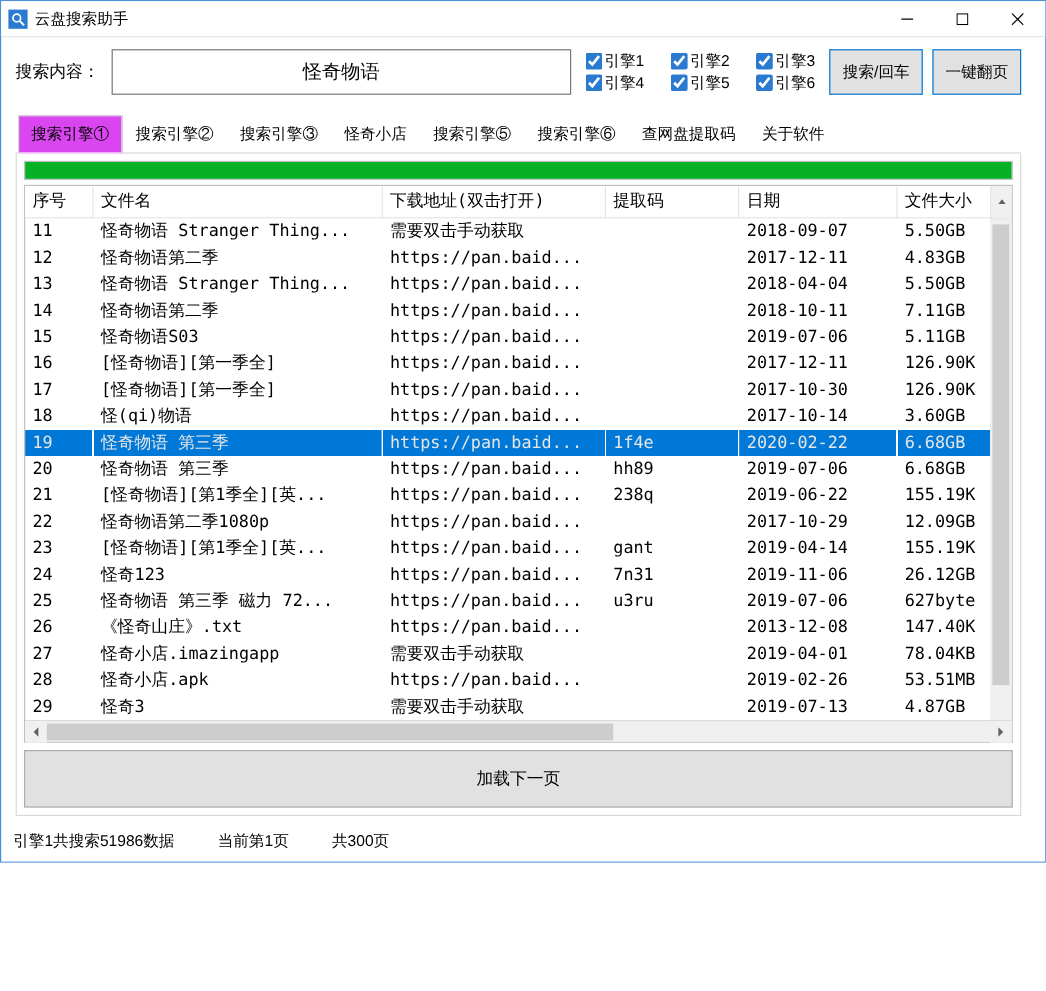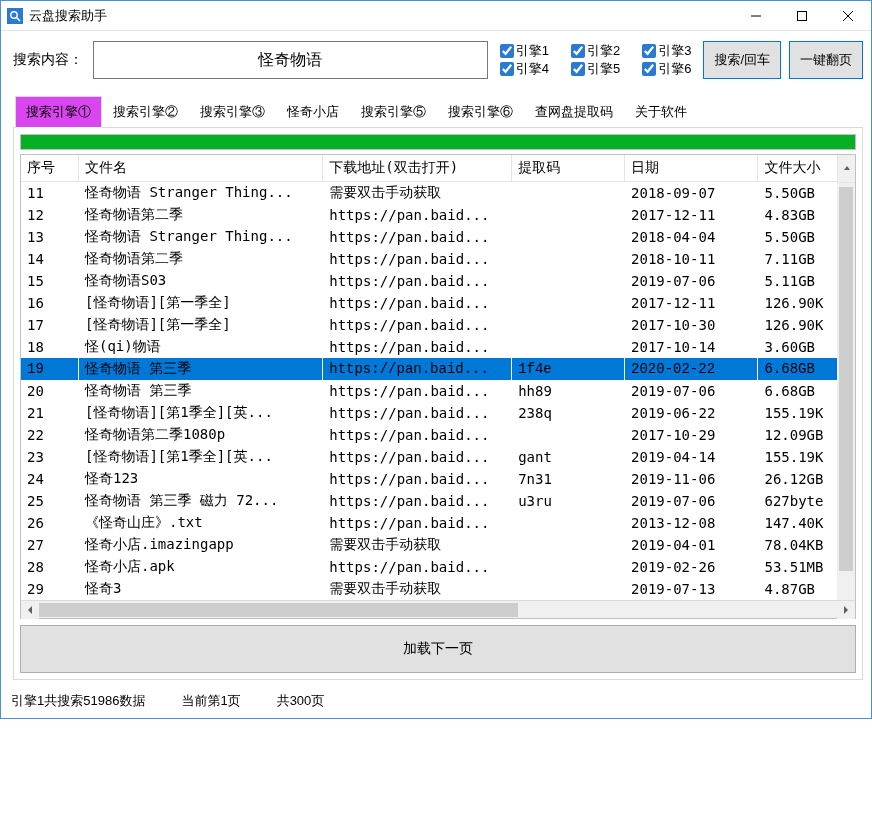--- a/index.html
+++ b/index.html
@@ -4,39 +4,39 @@
 <style>
 * { box-sizing: border-box; margin: 0; padding: 0; }
 body { font-family: "Microsoft YaHei", SimSun, sans-serif; font-size: 13px; background: #fff; color: #000; }
 .window { width: 872px; border: 1px solid #4a90d9; background: #fff; }
 .titlebar { display: flex; align-items: center; height: 30px; background: #fff; border-bottom: 1px solid #e5e5e5; }
 .titlebar-icon { width: 16px; height: 16px; background: #2a7ad1; margin: 0 6px 0 6px; display:flex; align-items:center; justify-content:center; }
 .titlebar-icon svg { width: 12px; height: 12px; }
 .titlebar-title { flex: 0 0 auto; font-size: 13px; }
 .titlebar-spacer { flex: 1; }
 .sysbtn { width: 46px; height: 30px; display: flex; align-items: center; justify-content: center; }
-.content-pad { padding: 10px 8px 6px 12px; }
+.content-pad { padding: 10px 20px 6px 12px; }
 .searchrow { display: flex; align-items: stretch; gap: 8px; }
 .searchlabel { display: flex; align-items: center; padding-right: 2px; font-size: 14px; }
 .searchinput { flex: 1; border: 1px solid #777; height: 38px; text-align: center; font-size: 16px; outline: none; }
 .engine-checks { display: grid; grid-template-columns: repeat(3, auto); grid-template-rows: repeat(2, auto); gap: 0 22px; align-content: center; padding: 0 4px; }
 .engine-checks label { display: flex; align-items: center; gap: 2px; font-size: 13px; white-space: nowrap; }
 .engine-checks input { accent-color: #2a7ad1; width: 14px; height: 14px; }
 .btn { border: 1px solid #0078d7; background: #e1e1e1; min-width: 72px; padding: 0 10px; display: flex; align-items: center; justify-content: center; font-size: 13px; cursor: pointer; }
 .tabs { display: flex; border-bottom: 1px solid #d9d9d9; margin-top: 16px; padding-left: 2px; }
 .tab { padding: 6px 10px 6px 10px; border: 1px solid transparent; border-bottom: none; font-size: 13px; cursor: pointer; position: relative; top: 1px; background: transparent; }
 .tab.active { border-color: #d9d9d9; background: #d946ef; border-bottom: 1px solid #fff; }
 .panel { border: 1px solid #d9d9d9; border-top: none; padding: 6px 6px 0 6px; }
 .progress { height: 16px; background: #fff; border: 1px solid #bfbfbf; margin-bottom: 4px; }
 .progress-inner { height: 100%; background: #06b025; width: 100%; }
 .grid-wrap { border: 1px solid #c0c0c0; position: relative; }
 .grid { width: 100%; border-collapse: collapse; table-layout: fixed; font-family: "SimSun", "NSimSun", monospace; font-size: 14px; }
 .grid th { text-align: left; font-weight: normal; padding: 4px 6px; border-right: 1px solid #e5e5e5; border-bottom: 1px solid #e5e5e5; background: #fff; white-space: nowrap; overflow: hidden; }
 .grid td { padding: 2px 6px; white-space: nowrap; overflow: hidden; text-overflow: clip; border-right: 1px solid transparent; }
-.grid tr.selected td { background: #0078d7; color: #000000; font-family: Liberation Mono, monospace; }
+.grid tr.selected td { background: #0078d7; color: #e5e5e5; }
 .col-seq { width: 56px; }
 .col-name { width: 238px; }
 .col-url { width: 184px; }
 .col-code { width: 110px; }
 .col-date { width: 130px; }
 .col-size { width: 94px; }
 .hscroll { height: 18px; background: #f0f0f0; border-top: 1px solid #dcdcdc; display: flex; align-items: center; }
 .hscroll .arrow { width: 18px; height: 18px; display: flex; align-items: center; justify-content: center; background: #f0f0f0; }
 .hscroll .track { flex: 1; height: 18px; position: relative; }
 .hscroll .thumb { position: absolute; top: 2px; left: 0; width: 60%; height: 14px; background: #cdcdcd; }

